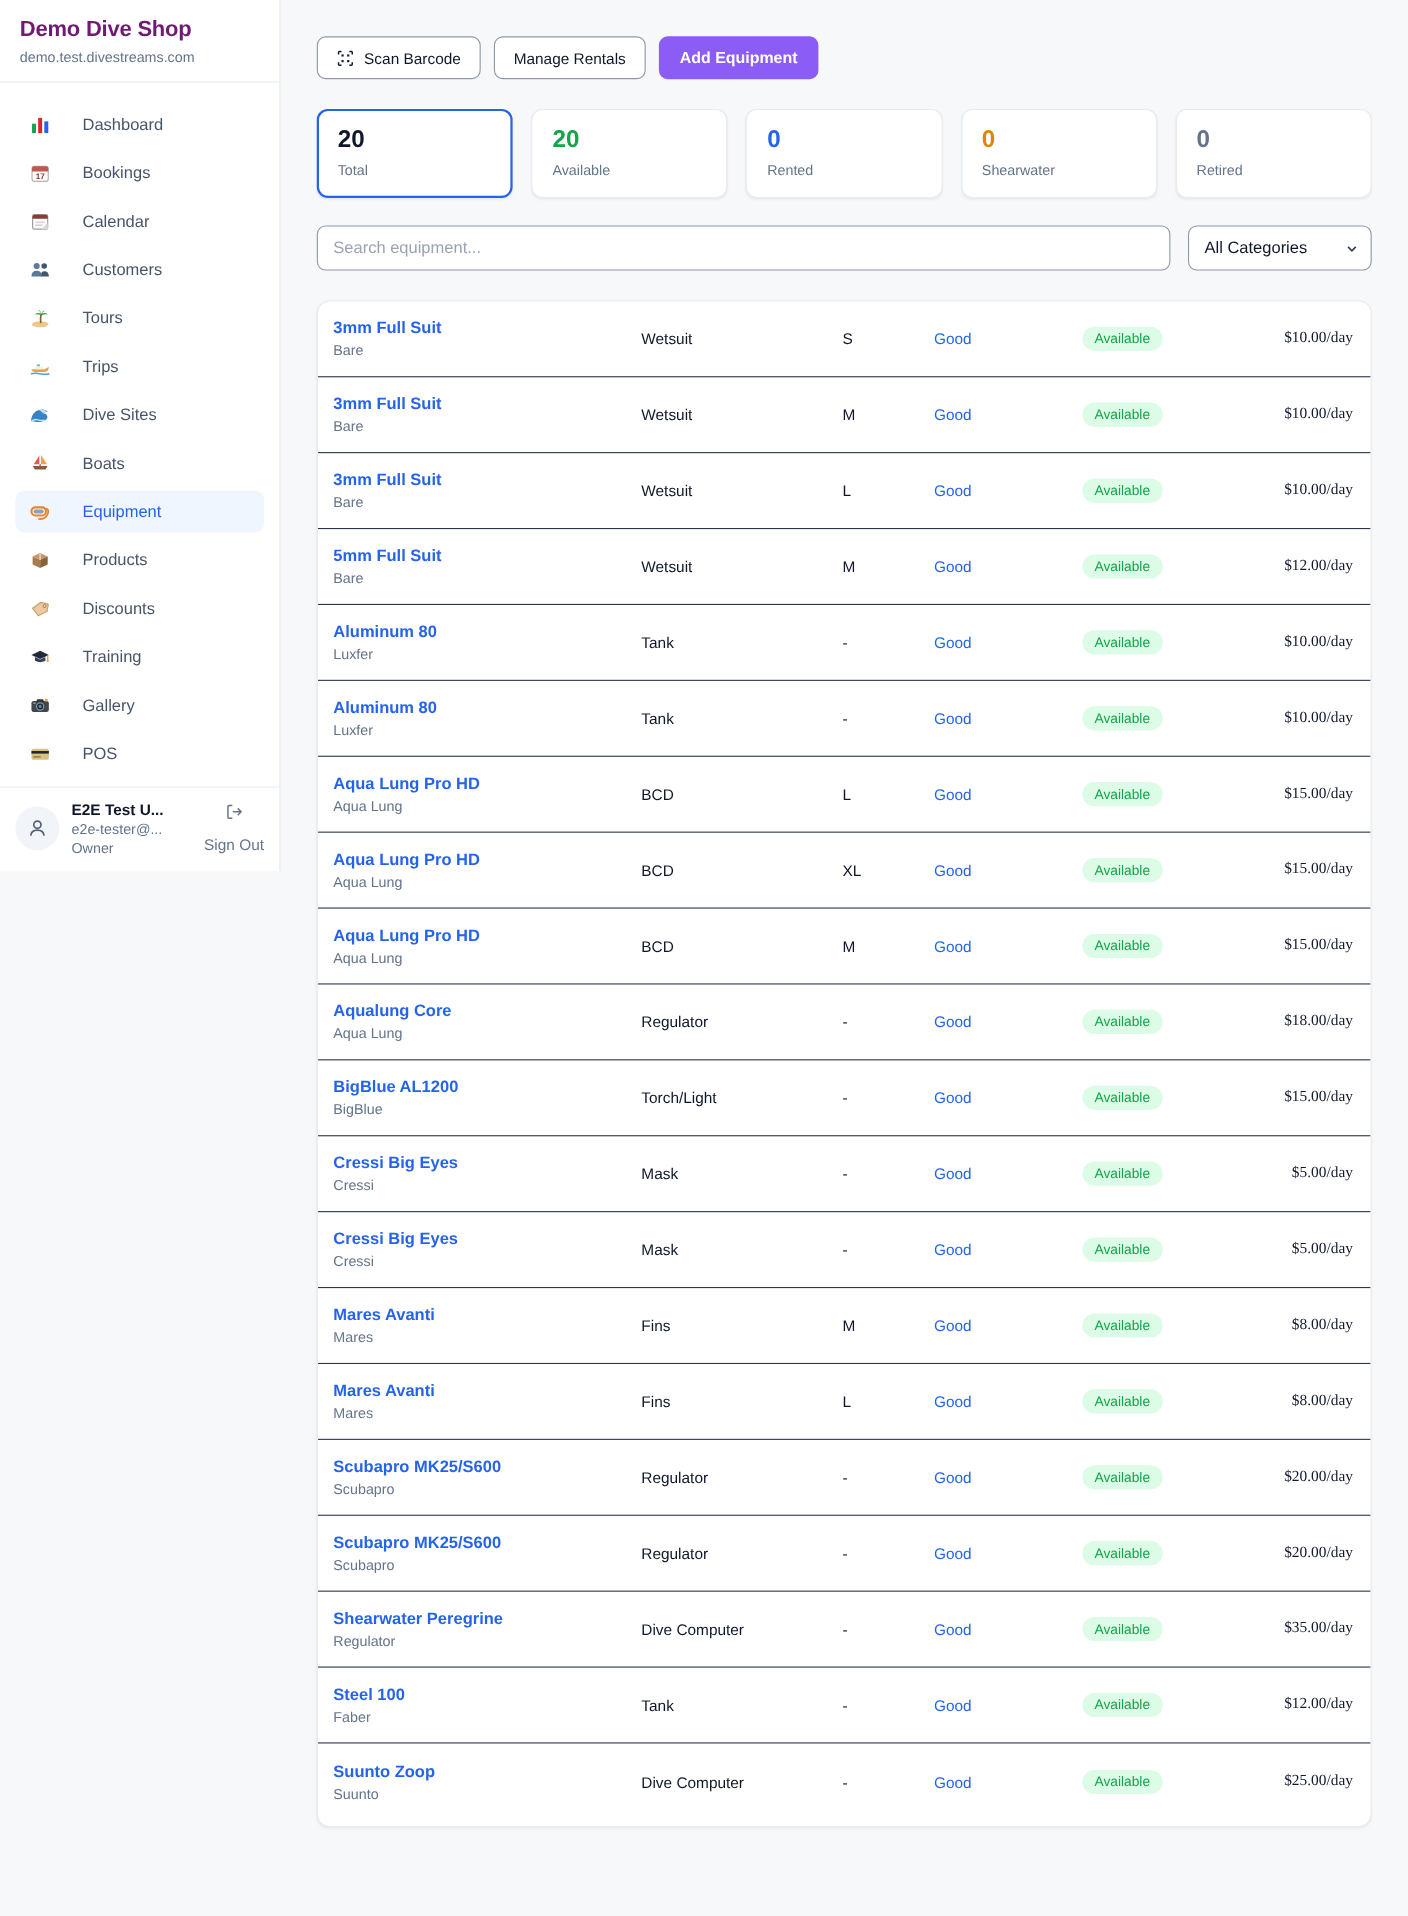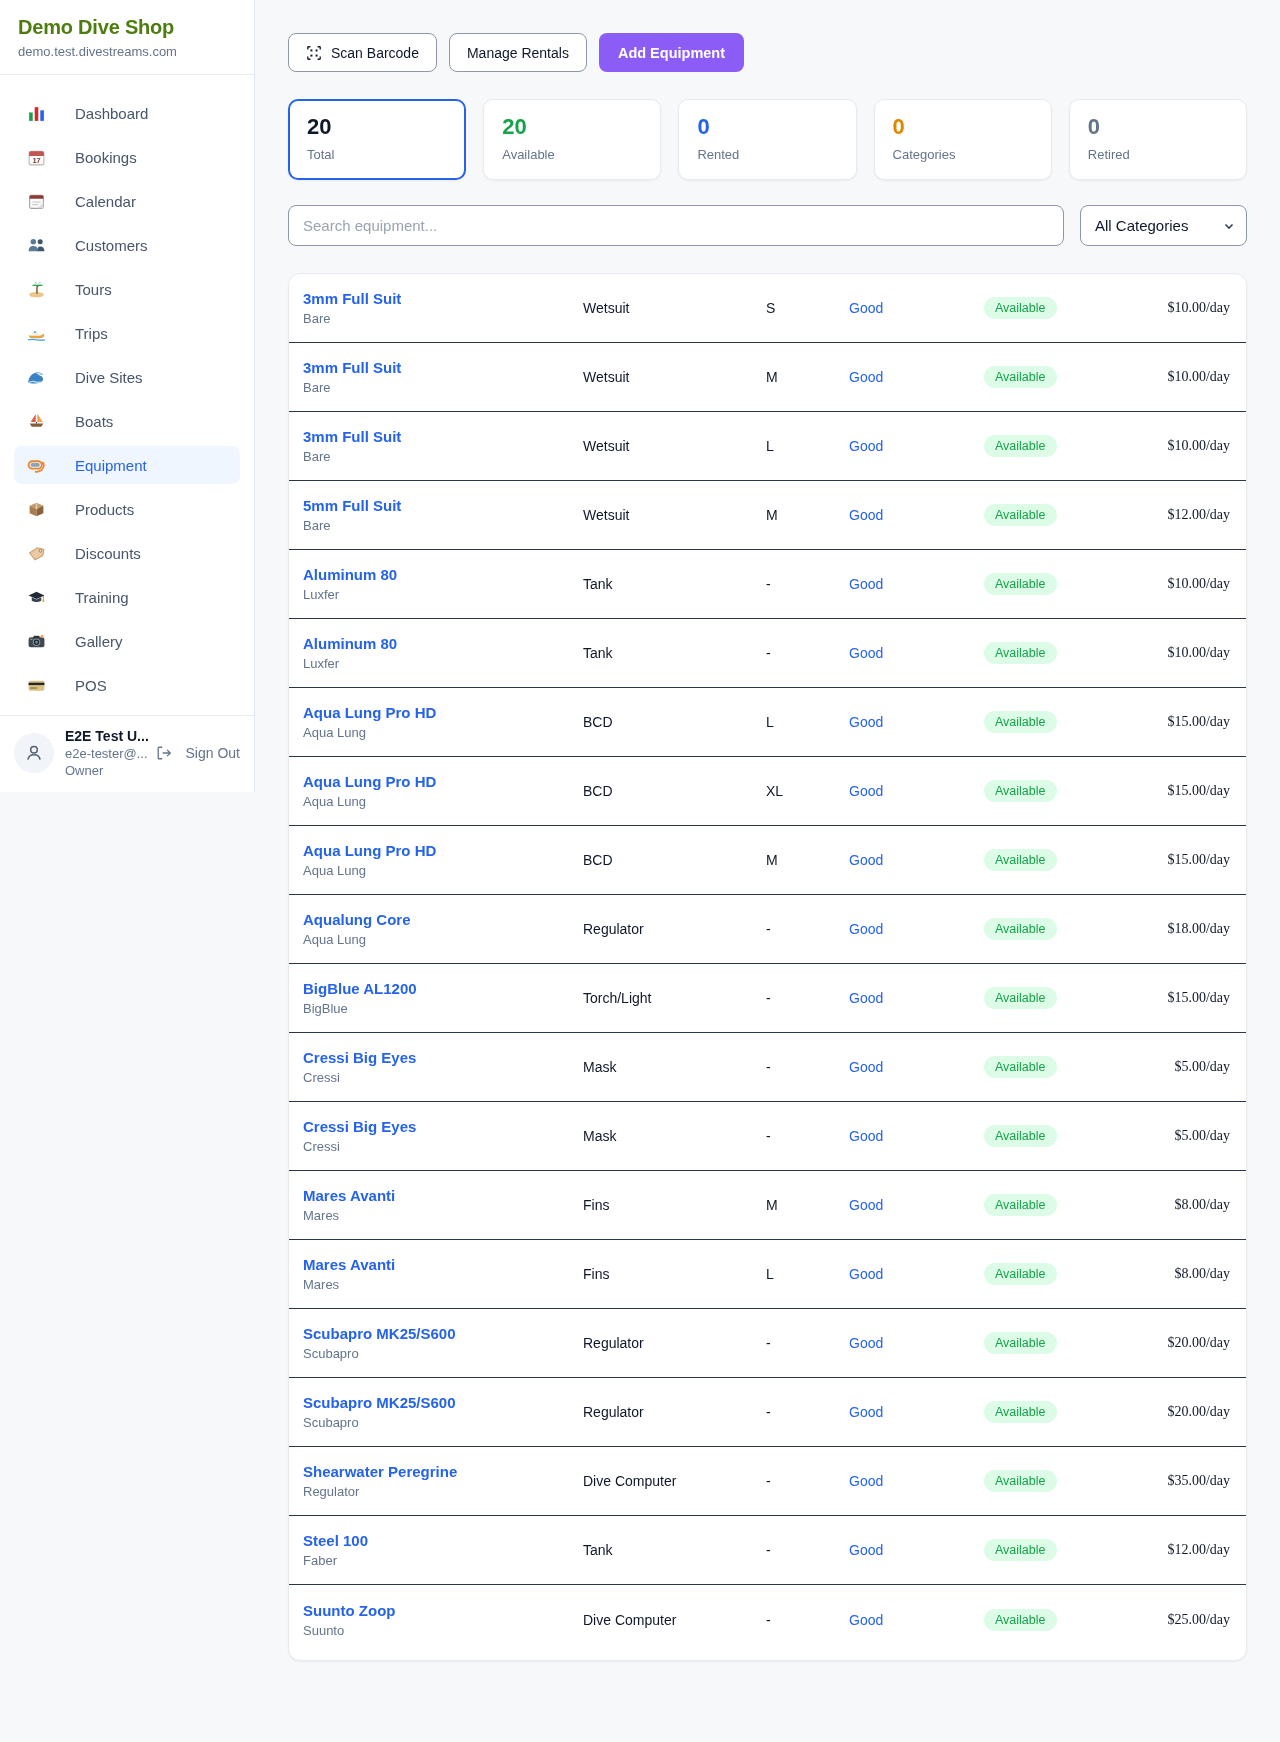--- a/index.html
+++ b/index.html
@@ -13,21 +13,21 @@
 
   
   .sidebar {
     position:absolute; left:0; top:0;
     width:255px; height:792px;
     background:#ffffff;
     border-right:1px solid #e2e8f0;
     display:flex; flex-direction:column;
   }
   .brand-block { padding:16px 18px 15px; border-bottom:1px solid #e8edf2; }
-  .brand { font-size:20px; font-weight:bold; color:#4d7c0f; letter-spacing:-0.2px; }
+  .brand { font-size:20px; font-weight:bold; color:#701a75; letter-spacing:-0.2px; }
   .brand-domain { font-size:13px; color:#64748b; margin-top:5px; }
   .nav { padding:19px 14px 0; }
   .nav-item {
     display:flex; align-items:center; gap:29px;
     padding:9px 12px; margin-bottom:6px;
     border-radius:8px; font-size:15px; color:#475569; cursor:pointer;
   }
   .nav-item.active { background:#eff6ff; color:#2563eb; font-weight:500; }
   .nav-icon { width:20px; height:20px; display:flex; align-items:center; justify-content:center; flex:none; }
   .nav-icon svg { width:19px; height:19px; }
@@ -37,21 +37,21 @@
     padding:12px 14px 14px; display:flex; align-items:center; gap:11px;
   }
   .avatar {
     width:40px; height:40px; border-radius:50%; background:#f1f5f9; flex:none;
     display:flex; align-items:center; justify-content:center;
   }
   .avatar svg { width:22px; height:22px; }
   .user-info { min-width:0; }
   .user-name { font-size:14px; font-weight:bold; color:#0f172a; white-space:nowrap; }
   .user-email, .user-role { font-size:13px; color:#64748b; margin-top:2px; white-space:nowrap; }
-  .signout { margin-left:auto; display:flex; align-items:center; gap:14px; font-size:14px; color:#64748b; cursor:pointer; white-space:nowrap; }
+  .signout { margin-left:auto; display:flex; align-items:center; gap:14px; font-size:14px; color:#64748b; cursor:pointer; white-space:nowrap;flex-direction:column; }
   .signout svg { width:16px; height:16px; }
 
   
   .main { margin-left:255px; padding:30px 33px 30px; }
   .header-row { display:flex; justify-content:space-between; align-items:flex-start; }
   .page-title { font-size:23px; font-weight:bold; color:#0f172a; letter-spacing:-0.3px; }
   .page-sub { font-size:14px; color:#64748b; margin-top:9px; }
   .header-actions { display:flex; gap:12px; align-items:center; margin-top:3px; }
   .btn {
     height:39px; border-radius:8px; font-size:14px; cursor:pointer;
@@ -330,21 +330,21 @@
       <div class="stat-card">
     <div class="stat-value" style="color: rgb(22, 163, 74);">20</div>
     <div class="stat-label">Available</div>
   </div>
       <div class="stat-card">
     <div class="stat-value" style="color: rgb(37, 99, 235);">0</div>
     <div class="stat-label">Rented</div>
   </div>
       <div class="stat-card">
     <div class="stat-value" style="color: rgb(224, 135, 0);">0</div>
-    <div class="stat-label">Categories</div>
+    <div class="stat-label">Shearwater</div>
   </div>
       <div class="stat-card">
     <div class="stat-value" style="color: rgb(100, 116, 139);">0</div>
     <div class="stat-label">Retired</div>
   </div>
     </div>
 
   <div class="filter-row">
     <input class="search-input" type="text" placeholder="Search equipment..." style="">
     <div class="category-select">

